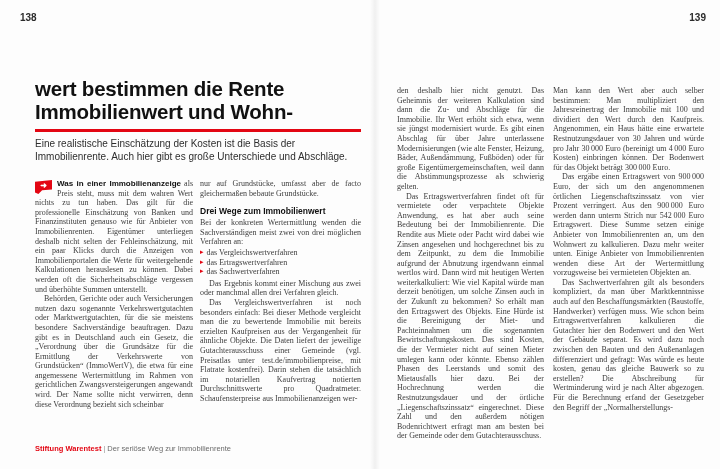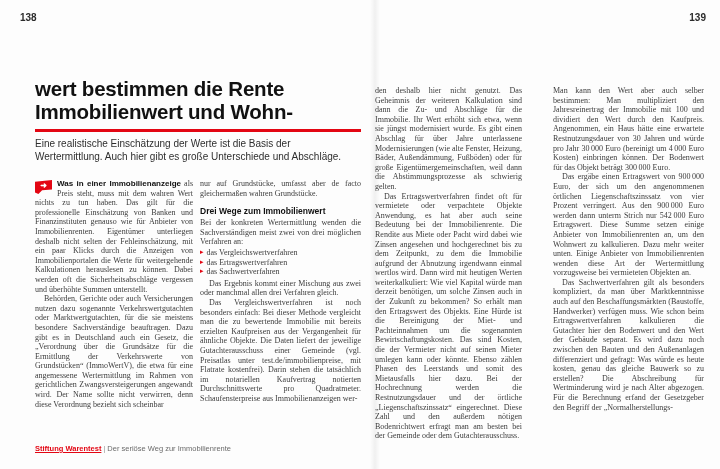--- a/index.html
+++ b/index.html
@@ -25,21 +25,21 @@
   }
   .rule { position:absolute; left:35px; top:129px; width:326px; height:2.5px; background:#e30613; }
   .standfirst {
     position:absolute; left:35px; top:138px; width:324px;
     font-family:"Liberation Sans", sans-serif; font-size:10px; line-height:12.5px; color:#2e2e2e;
   }
 
   .col { position:absolute; font-size:8px; line-height:9.6px; text-align:justify; }
   .lcol1 { left:35px;  top:179px; width:158px; }
   .lcol2 { left:200px; top:179px; width:161px; }
-  .rcol1 { left:375px; top:86px;  width:147px; }
+  .rcol1 { left:397px; top:86px;  width:147px; }
   .rcol2 { left:553px; top:86px;  width:151px; }
 
   .col p { margin:0; }
   .col p.indent { text-indent:9px; }
 
   .lead-bold { font-family:"Liberation Sans", sans-serif; font-weight:bold; color:#111; }
 
   .flag-icon {
     float:left; width:17px; height:14px; margin:1px 5px 1px 0; background:#e30613;
     clip-path:polygon(0 12%, 100% 0%, 100% 68%, 42% 74%, 20% 100%, 0 90%);
@@ -54,53 +54,53 @@
     font-size:8.5px; line-height:10px; color:#111; margin:8px 0 2px; text-align:left;
   }
   .bullets { margin:1px 0 2px; }
   .bullet-row { display:flex; gap:3px; text-align:left; }
   .tri { color:#e30613; font-size:7px; line-height:9.6px; }
 
   .footer {
     position:absolute; left:35px; top:444px;
     font-family:"Liberation Sans", sans-serif; font-size:7.5px; line-height:9px;
   }
-  .footer .brand { color:#e30613; font-weight:bold;text-decoration:underline; }
+  .footer .brand { color:#e30613; font-weight:bold; }
   .footer .sep   { color:#999; margin:0 2px; }
   .footer .tagline { color:#6b6b6b; }
 </style>
 </head>
 <body>
 
 <div class="spread">
   <div class="gutter"></div>
 
   <div class="pagenum left">138</div>
   <div class="pagenum right">139</div>
 
   <div class="title">
     <span style="display:block">wert bestimmen die Rente</span>
     <span style="display:block">Immobilienwert und Wohn-</span>
   </div>
   <div class="rule"></div>
-  <div class="standfirst">Eine realistische Einschätzung der Werte ist die Basis der Wertermittlung. Auch hier gibt es große Unterschiede und Abschläge.</div>
+  <div class="standfirst">Eine realistische Einschätzung der Kosten ist die Basis der Immobilienrente. Auch hier gibt es große Unterschiede und Abschläge.</div>
 
   <div class="col lcol1">
     <p>
       <span class="flag-icon">
           <span class="flag-arrow">➜</span>
         </span>
       <span class="lead-bold">Was in einer Immobilienanzeige</span>
       <span>als Preis steht, muss mit dem wahren Wert nichts zu tun haben. Das gilt für die professionelle Einschätzung von Banken und Finanzinstituten genauso wie für Anbieter von Immobilienrenten. Eigentümer unterliegen deshalb nicht selten der Fehleinschätzung, mit ein paar Klicks durch die Anzeigen von Immobilienportalen die Werte für weitergehende Kalkulationen herauslesen zu können. Dabei werden oft die Sicherheitsabschläge vergessen und überhöhte Summen unterstellt.</span>
     </p>
     <p class="indent">Behörden, Gerichte oder auch Versicherungen nutzen dazu sogenannte Verkehrswertgutachten oder Marktwertgutachten, für die sie meistens besondere Sachverständige beauftragen. Dazu gibt es in Deutschland auch ein Gesetz, die „Verordnung über die Grundsätze für die Ermittlung der Verkehrswerte von Grundstücken“ (ImmoWertV), die etwa für eine angemessene Wertermittlung im Rahmen von gerichtlichen Zwangsversteigerungen angewandt wird. Der Name sollte nicht verwirren, denn diese Verordnung bezieht sich scheinbar</p>
   </div>
 
   <div class="col lcol2">
-    <p>nur auf Grundstücke, umfasst aber de facto gleichermaßen wahren Grundstücke.</p>
+    <p>nur auf Grundstücke, umfasst aber de facto gleichermaßen bebaute Grundstücke.</p>
     <h3 class="subhead">Drei Wege zum Immobilienwert</h3>
     <p>Bei der konkreten Wertermittlung wenden die Sachverständigen meist zwei von drei möglichen Verfahren an:</p>
     <div class="bullets">
       <div class="bullet-row">
         <span class="tri">▸</span>
         <span>das Vergleichswertverfahren</span>
       </div>
       <div class="bullet-row">
         <span class="tri">▸</span>
         <span>das Ertragswertverfahren</span>

